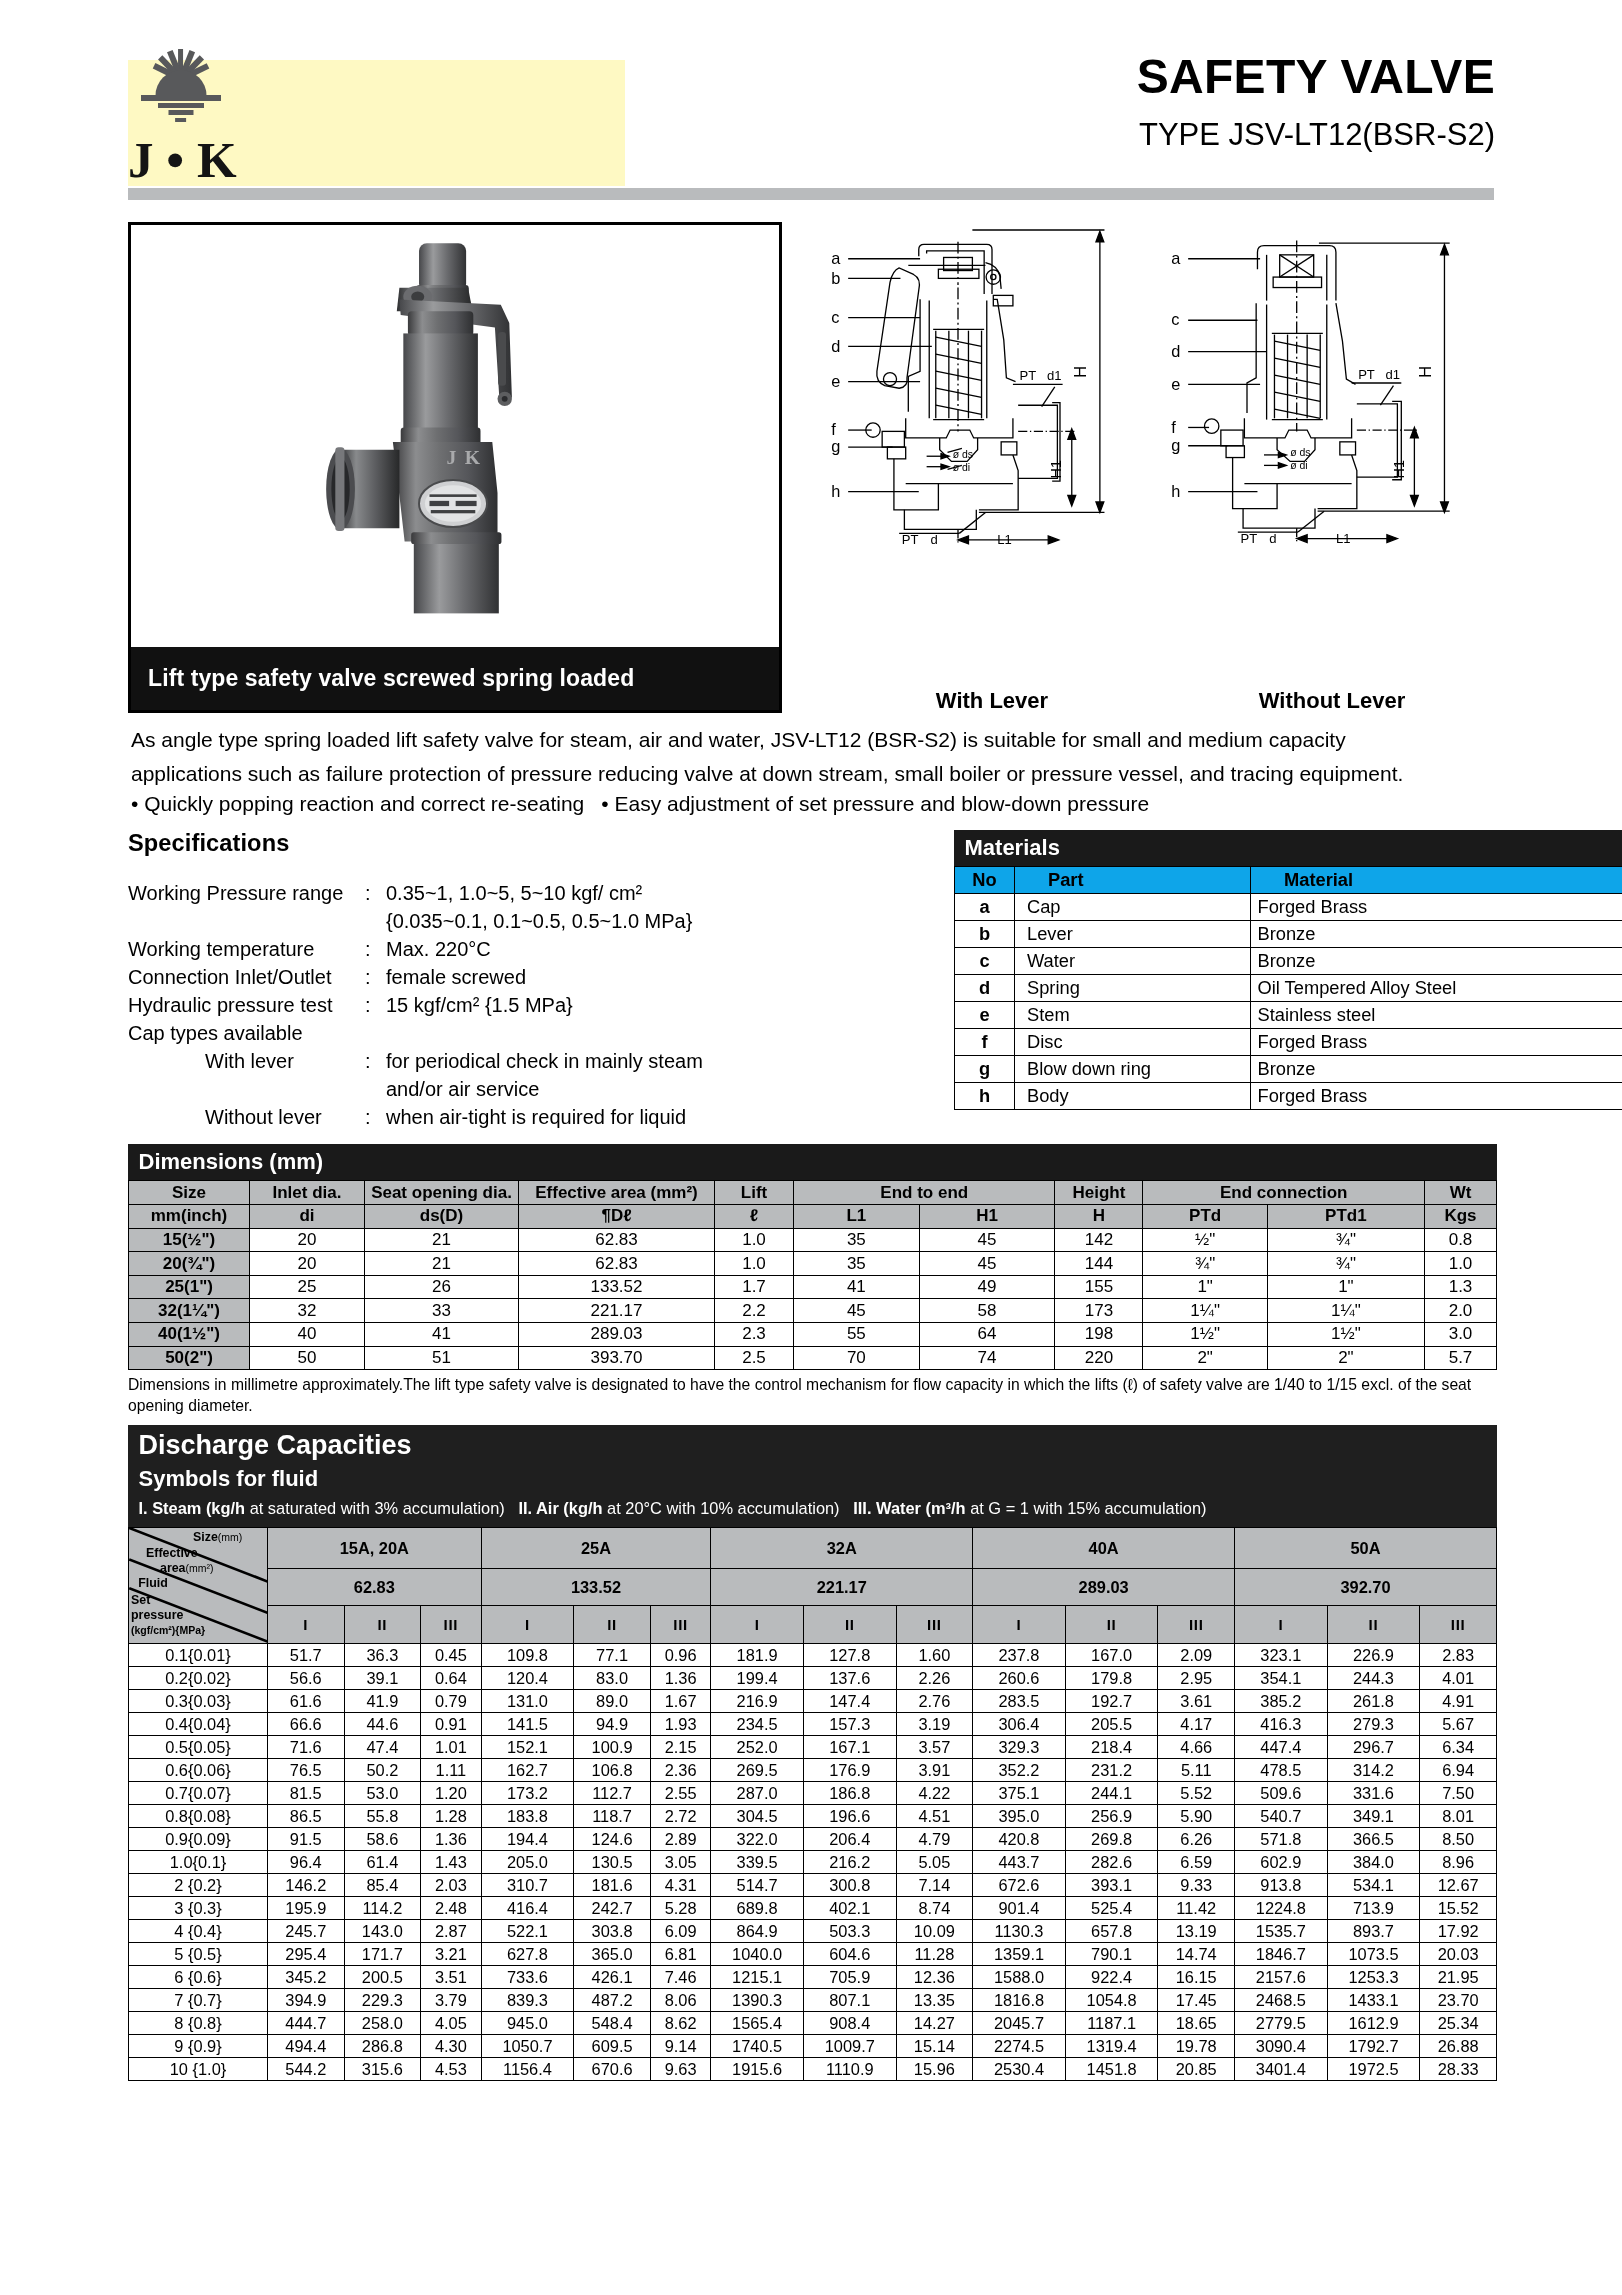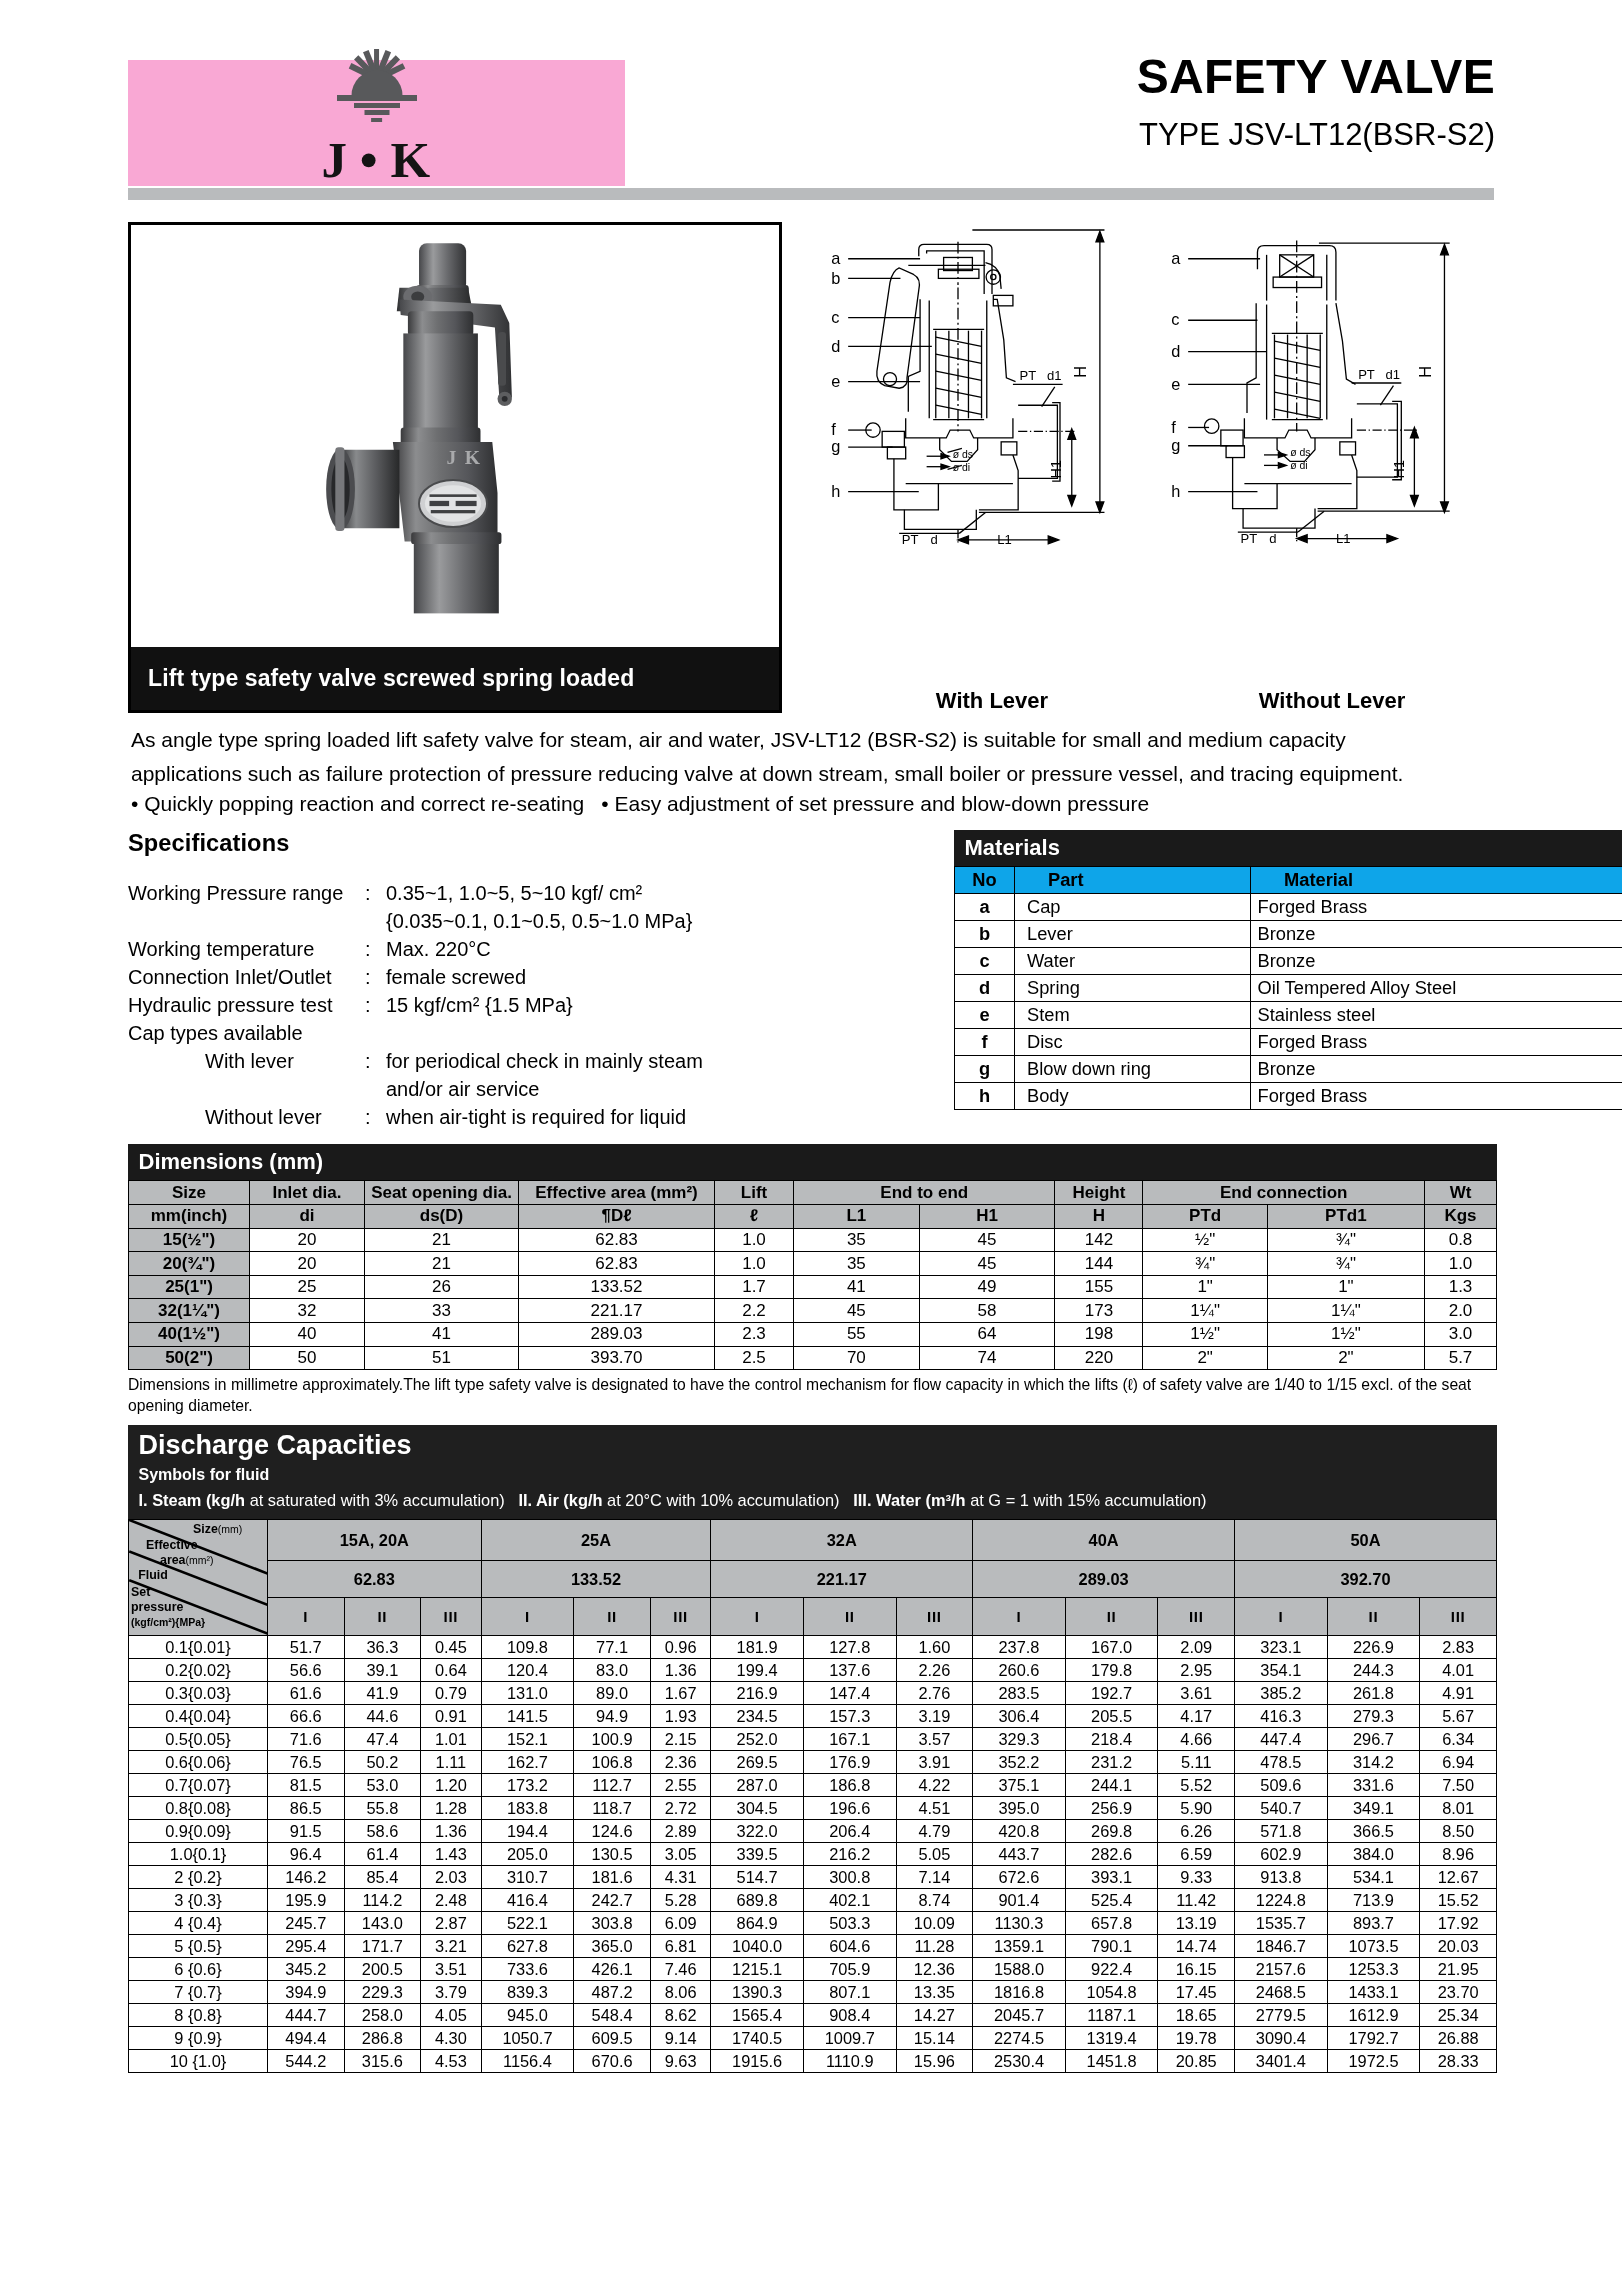--- a/index.html
+++ b/index.html
@@ -11,23 +11,23 @@
     color:#000;
     -webkit-font-smoothing:antialiased;
   }
   .page { position:relative; width:1623px; height:2295px; padding:0; }
 
   
   .header { position:relative; height:177px; }
   .logo-box {
     position:absolute; left:128px; top:60px;
     width:497px; height:126px;
-    background:#f9a8d4;
+    background:#fef9c3;
     display:flex; flex-direction:column;
-    align-items:center; justify-content:center;
+    justify-content:center;
   }
   .logo-mark { position:relative; width:105px; height:60px; }
   .sun-dome {
     position:absolute; left:50%; transform:translateX(-50%);
     bottom:17px; width:51px; height:26px;
     background:#58595b; border-radius:25.5px 25.5px 0 0;
   }
   .ray {
     position:absolute; bottom:34px; left:50%;
     width:5.9px; height:30px; background:#58595b;
@@ -123,21 +123,21 @@
   table.dim { width:100%; border-collapse:collapse; font-size:17px; text-align:center; }
   table.dim th, table.dim td { border:1.3px solid #000; padding:1.3px 1.3px; }
   table.dim thead th { background:#b9bbbd; font-weight:bold; }
   table.dim tbody td.sz { background:#b9bbbd; font-weight:bold; }
   .dims-note { font-size:15.7px; line-height:1.36; margin-top:3.9px; }
 
   
   .disc { position:absolute; left:128px; top:1425px; width:1369px; }
   .disc-head { background:#1f1f1f; color:#fff; padding:5.2px 10.5px 9.2px 10.5px; }
   .disc-head .t1 { font-size:27px; font-weight:bold; }
-  .disc-head .t2 { font-size:16px; font-weight:bold; margin-top:5.2px;}
+  .disc-head .t2 { font-size:22px; font-weight:bold; margin-top:5.2px;}
   .disc-head .t3 { font-size:16.4px; margin-top:6.5px; }
   .disc-head .t3 b { font-weight:bold; }
 
   table.cap { width:100%; border-collapse:collapse; font-size:16.4px; text-align:center; }
   table.cap th, table.cap td { border:1.3px solid #000; padding:0.7px 0.7px; }
   table.cap thead th { background:#b9bbbd; font-weight:bold; }
   table.cap td.sp { font-weight:normal; }
   th.corner { position:relative; width:139px; height:115px; padding:0; background:#b9bbbd; overflow:hidden; }
   th.corner .lbl { position:absolute; font-size:12.4px; font-weight:bold; white-space:nowrap; }
   th.corner .sml { font-weight:normal; font-size:10.5px; }

